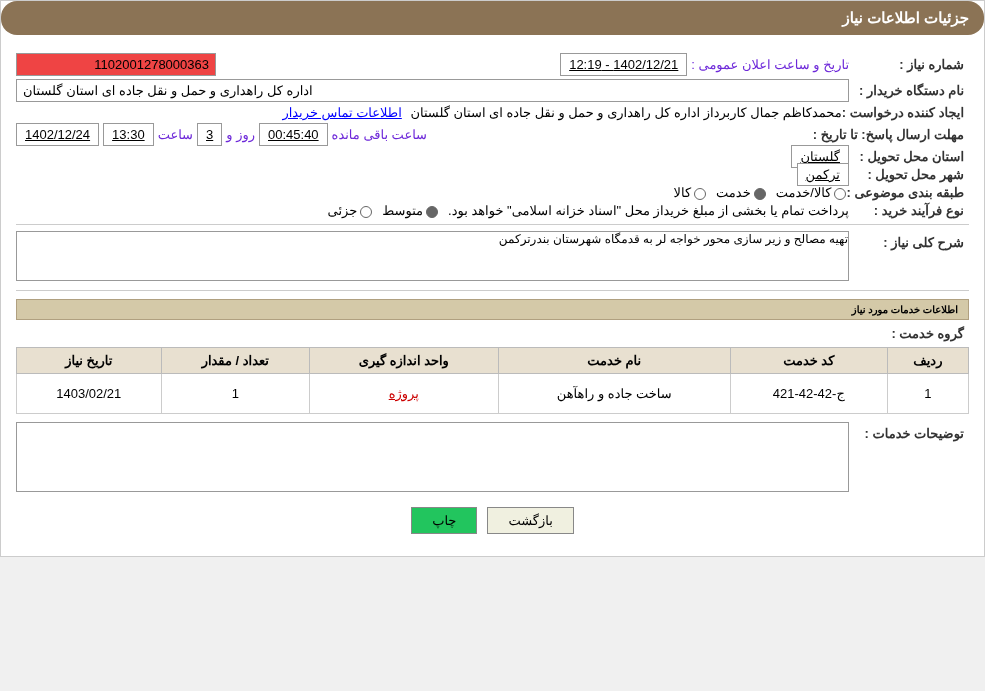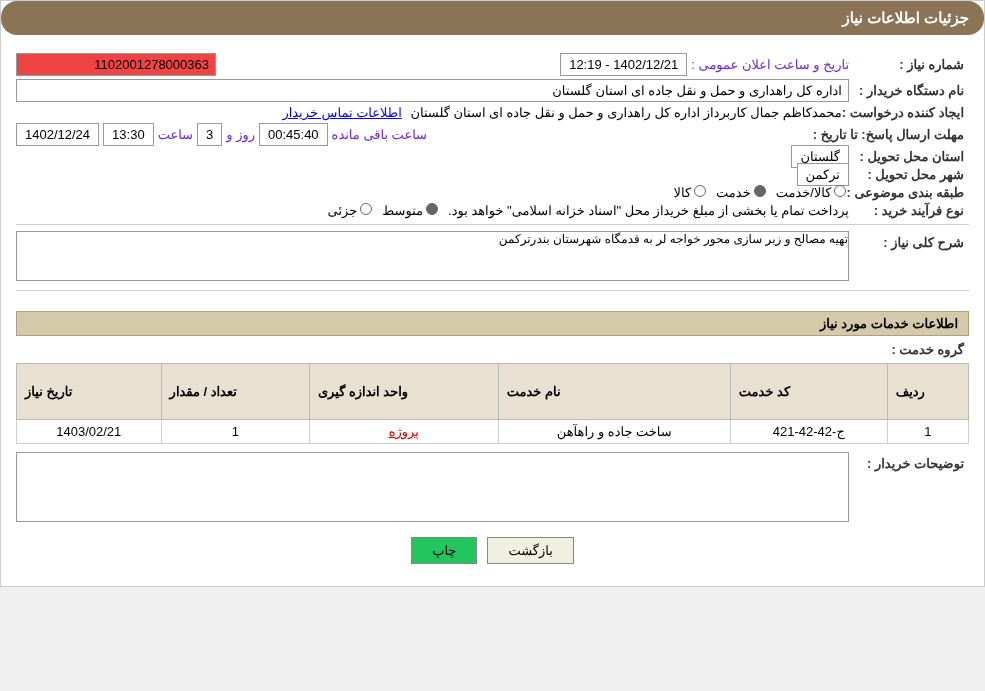--- a/index.html
+++ b/index.html
@@ -25,67 +25,68 @@
       border-radius: 16px;
     }
     .content-area {
       padding: 10px 15px;
     }
     .section-title {
       background: #d4c9a8;
       border: 1px solid #b0a080;
       padding: 4px 10px;
       font-weight: bold;
-      font-size: 13px;
-      margin: 20px 0 6px 0;
+      font-size: 10px;
+      margin: 8px 0 6px 0;
     }
     .value-box {
       border: 1px solid #999;
       background: #ef4444;
       padding: 3px 6px;
       display: inline-block;
       min-width: 80px;
     }
     .value-box-wide {
       border: 1px solid #999;
       background: #fff;
       padding: 3px 6px;
       display: inline-block;
       width: 100%;
-      text-align: right;
+      text-align: left;
     }
     .date-row {
       display: flex;
       align-items: center;
       gap: 4px;
       justify-content: flex-end;
     }
     .date-box {
       border: 1px solid #999;
       background: #fff;
       padding: 3px 8px;
       text-align: center;
+      text-decoration: underline;
     }
     .link-blue {
       color: blue;
       text-decoration: underline;
       cursor: pointer;
     }
     .small-label {
       color: #6d28d9;
       white-space: nowrap;
     }
     .radio-group {
       display: flex;
       gap: 10px;
       align-items: center;
     }
     .radio-item {
       display: flex;
-      align-items: flex-start;
+      align-items: flex-end;
       gap: 3px;
     }
     .radio-circle {
       width: 12px;
       height: 12px;
       border: 1px solid #666;
       border-radius: 50%;
       background: #fff;
       display: inline-block;
     }
@@ -99,27 +100,27 @@
       flex-wrap: wrap;
     }
     .services-table {
       width: 100%;
       border-collapse: collapse;
       margin-top: 6px;
     }
     .services-table th {
       background: #e8e0d0;
       border: 1px solid #bbb;
-      padding: 20px 8px;
-      text-align: left;
+      padding: 5px 8px;
+      text-align: center;
       font-weight: bold;
     }
     .services-table td {
       border: 1px solid #ccc;
-      padding: 4px 8px;
+      padding: 12px 8px;
       text-align: center;
     }
     .services-table tr:nth-child(even) td {
       background: #f9f9f9;
     }
     .link-red {
       color: #cc0000;
       text-decoration: underline;
     }
     .button-row {
@@ -322,21 +323,21 @@
             <td>ج-42-42-421</td>
             <td>ساخت جاده و راهآهن</td>
             <td><span class="link-red">پروژه</span></td>
             <td>1</td>
             <td>1403/02/21</td>
           </tr>
         </tbody>
     </table>
 
     <div class="row-info" style="align-items:flex-start; margin-top:8px;">
-      <span class="col-label" style="padding-top:4px;">توضیحات خریدار :</span>
+      <span class="col-label" style="padding-top:4px;">توضیحات خدمات :</span>
       <div class="col-value">
         <textarea class="buyer-textarea" style=""></textarea>
       </div>
     </div>
 
     <div class="button-row">
       <button class="btn btn-back">بازگشت</button>
       <button class="btn btn-print">چاپ</button>
     </div>
 

